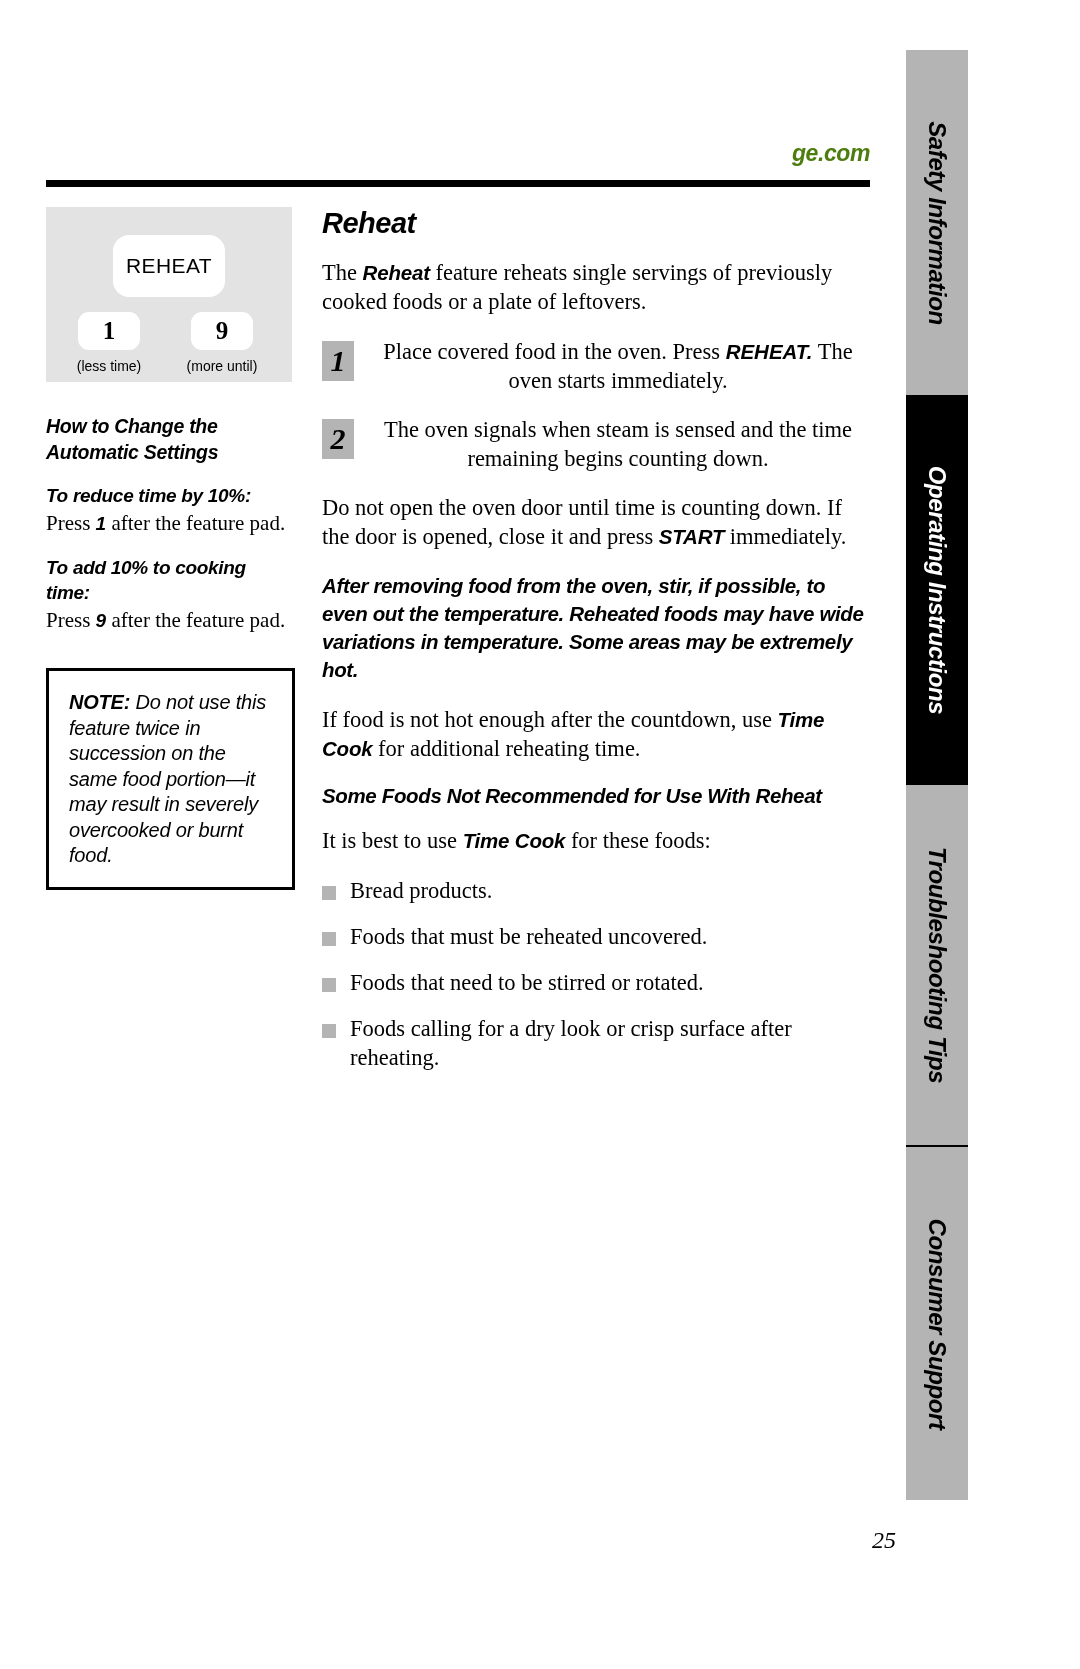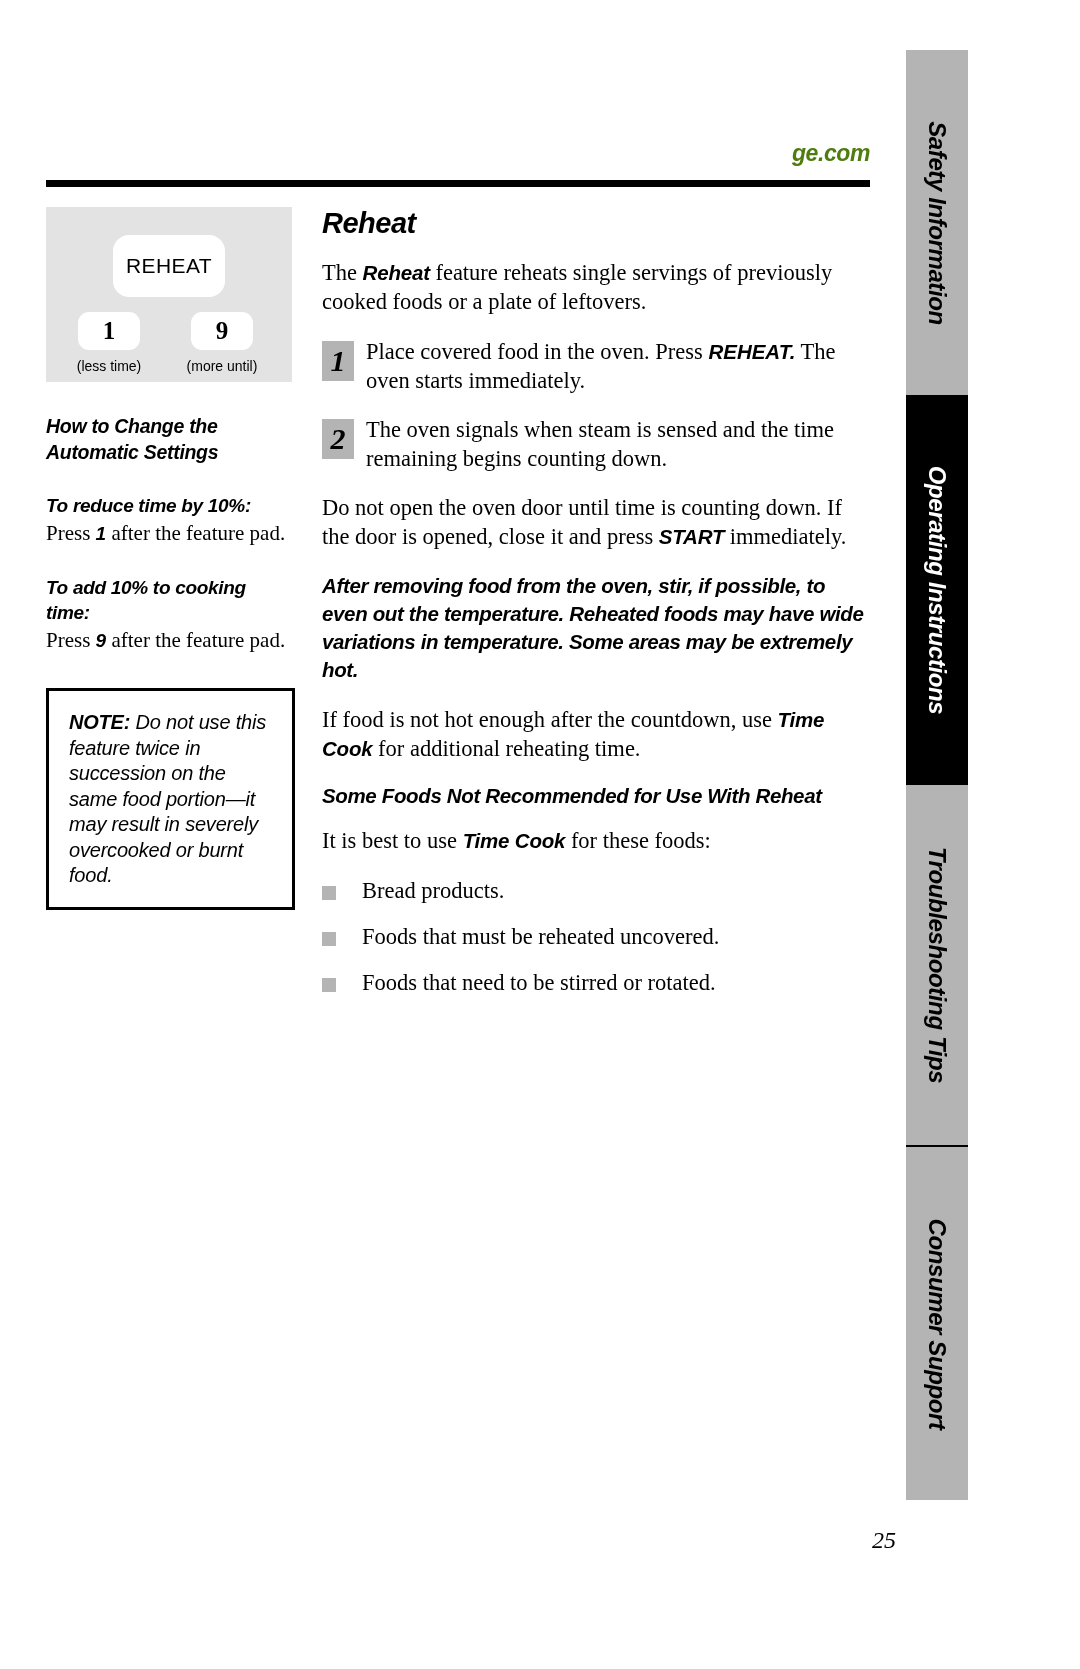--- a/index.html
+++ b/index.html
@@ -114,21 +114,21 @@
     margin-top: 31px;
     font-family: "Liberation Sans", sans-serif;
     font-weight: bold;
     font-style: italic;
     font-size: 19.5px;
     line-height: 26px;
     letter-spacing: -0.3px;
   }
 
   .lead-it {
-    margin-top: 28px;
+    margin-top: 18px;
     font-family: "Liberation Sans", sans-serif;
     font-weight: bold;
     font-style: italic;
     font-size: 19px;
     letter-spacing: -0.3px;
     line-height: 25px;
   }
   .lead-body {
     font-family: "Liberation Serif", serif;
     font-size: 21px;
@@ -206,20 +206,21 @@
     font-weight: bold;
     font-size: 30px;
     line-height: 40px;
     text-align: center;
     color: #000;
   }
   .step-text {
     font-family: "Liberation Serif", serif;
     font-size: 22.5px;
     line-height: 29px;
+    text-align: center;
   }
   .step-text .sans-b {
     font-family: "Liberation Sans", sans-serif;
     font-weight: bold;
     font-style: italic;
     font-size: 20.5px;
   }
 
   p.strong-note {
     margin: 0 0 21px 0;
@@ -240,21 +241,21 @@
     letter-spacing: -0.35px;
   }
 
   ul.bullets {
     list-style: none;
     margin: 0;
     padding: 0;
   }
   ul.bullets li {
     position: relative;
-    padding-left: 40px;
+    padding-left: 28px;
     margin-bottom: 17px;
     font-family: "Liberation Serif", serif;
     font-size: 22.5px;
     line-height: 29px;
   }
   ul.bullets li .sq {
     position: absolute;
     left: 0;
     top: 10px;
     width: 14px;
@@ -406,20 +407,24 @@
         <span>Bread products.</span>
       </li>
       <li>
         <span class="sq"></span>
         <span>Foods that must be reheated uncovered.</span>
       </li>
       <li>
         <span class="sq"></span>
         <span>Foods that need to be stirred or rotated.</span>
       </li>
+      <li>
+        <span class="sq"></span>
+        <span>Foods calling for a dry look or crisp surface after reheating.</span>
+      </li>
     </ul>
 
   </div>
 
   <div class="rail">
     <div class="tab" style="top:0px; height:345px;">
       <div class="tab-label">Safety Information</div>
     </div>
     <div class="tab active" style="top:345px; height:390px;">
       <div class="tab-label">Operating Instructions</div>

